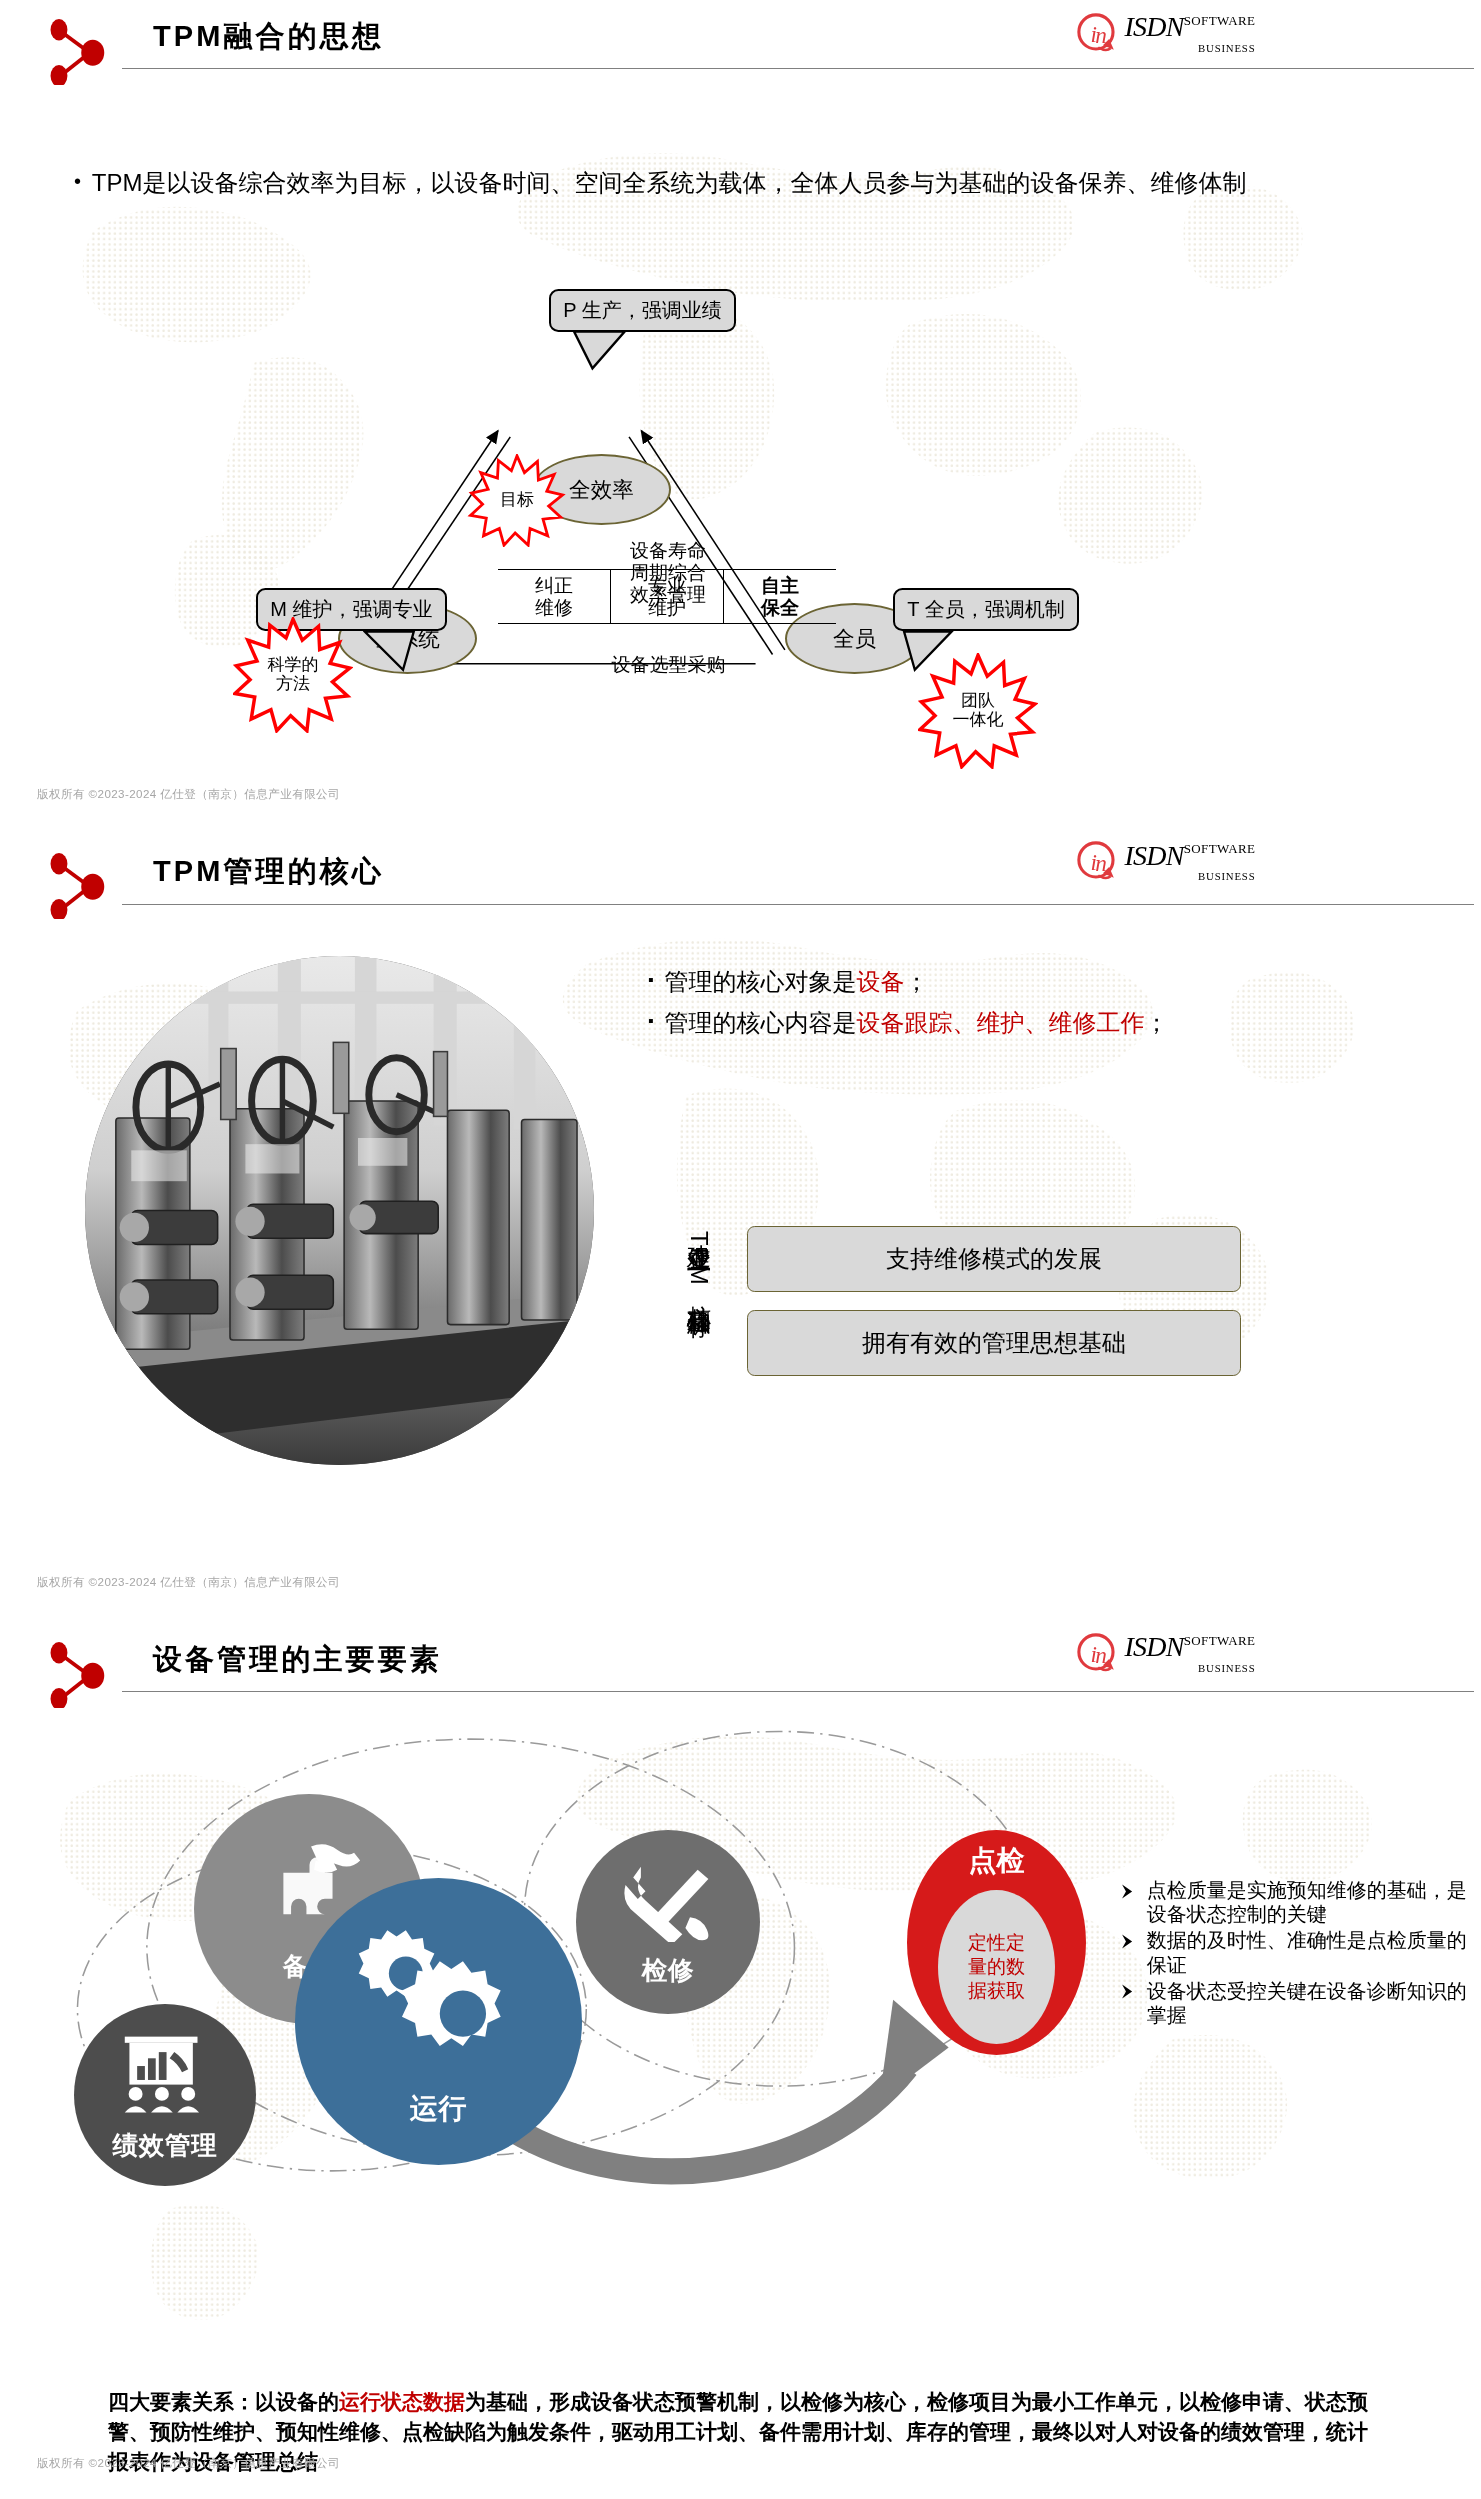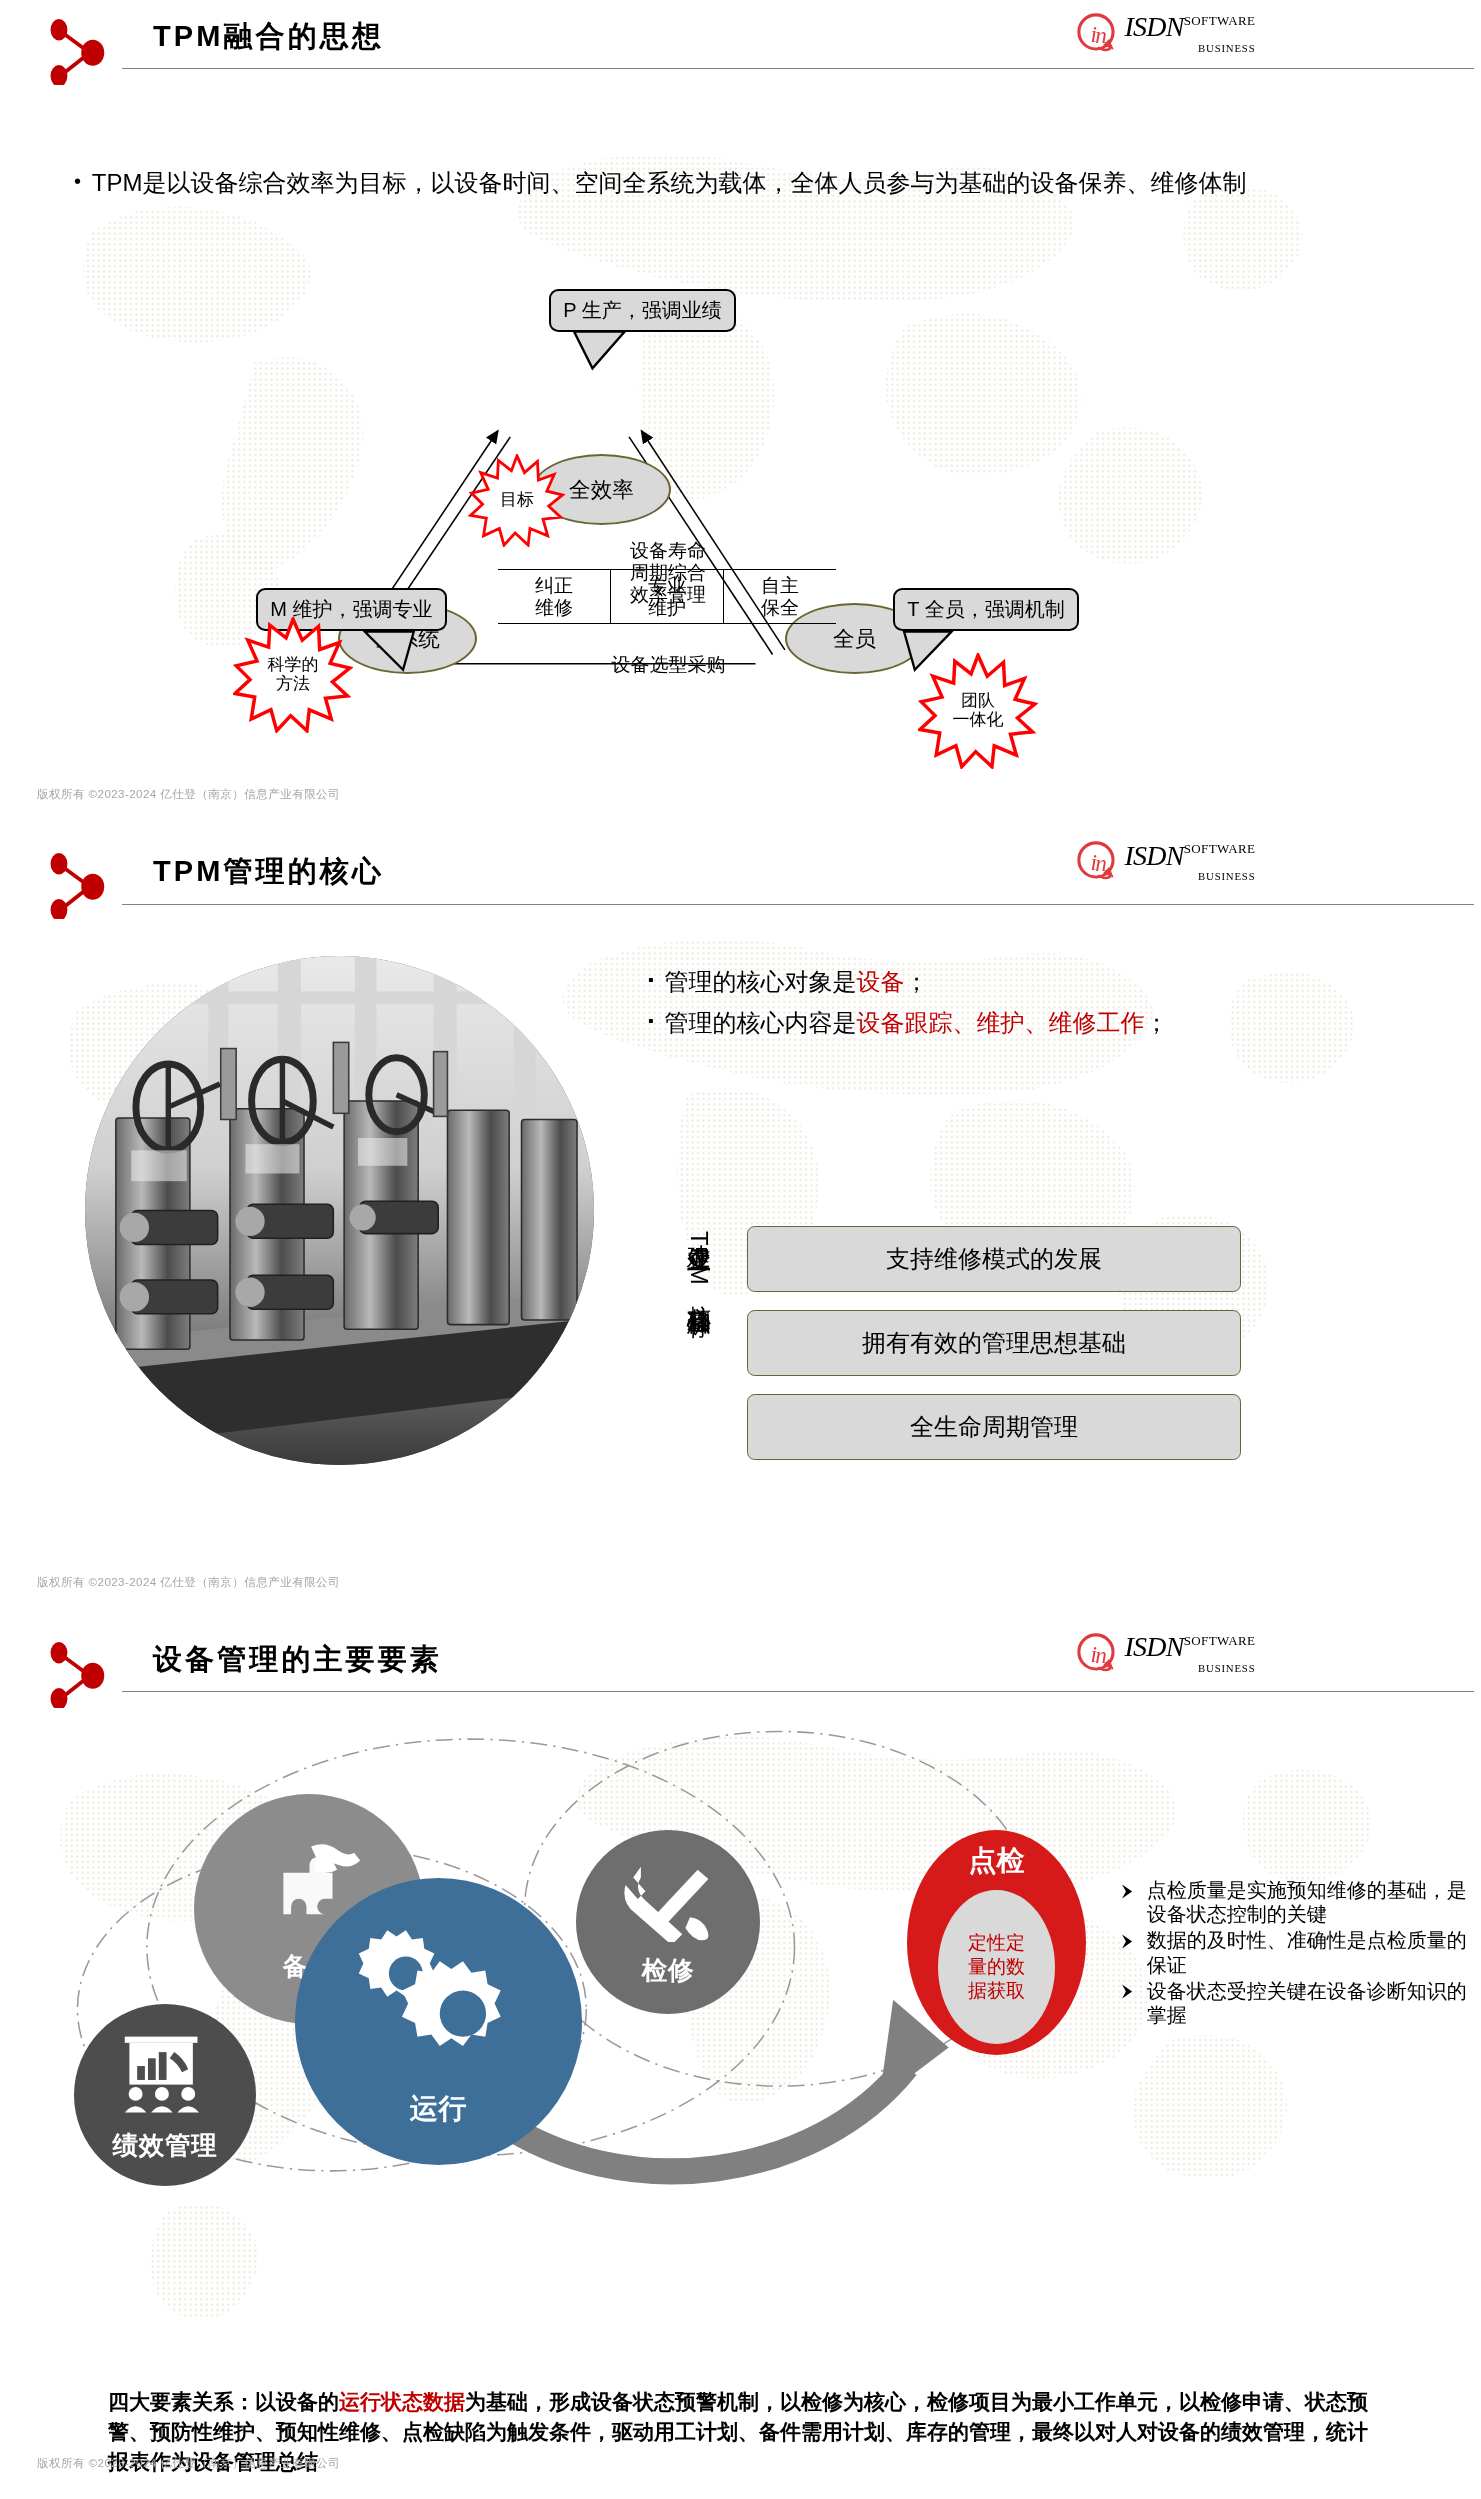--- a/index.html
+++ b/index.html
@@ -134,21 +134,21 @@
   }
   .tri-cells .cell {
     flex:1;
     text-align:center;
     font-size:19px;
     line-height:1.16;
     padding:4.6px 10.8px;
     border-right:1.5px solid #000;
     white-space:nowrap;
   }
-  .tri-cells .cell:last-child { border-right:none; }
+  .tri-cells .cell:last-child { border-right:none;font-weight:bold; }
 
   
   .photo-circle {
     position:absolute;
     left:85px; top:910px - 833px;
     width:509px; height:509px;
     border-radius:50%;
     overflow:hidden;
     background:#555;
   }
@@ -514,21 +514,20 @@
         <span>管理的核心内容是</span><span class="red">设备跟踪、维护、维修工作</span><span>；</span>
       </span>
     </div>
   </div>
 
   <div class="vert-label" style="left:687px; top:392px; height:346px;">建立企业TPM核心基础和目标</div>
 
   <div class="s2-boxes">
     <div class="s2-box">支持维修模式的发展</div>
     <div class="s2-box">拥有有效的管理思想基础</div>
-    <div class="s2-box">全生命周期管理</div>
   </div>
 
   <div class="footer" style="top:742px;">版权所有 ©2023-2024  亿仕登（南京）信息产业有限公司</div>
 </section>
 
 <section class="slide slide-3">
 
   <div class="worldmap">
     <svg viewBox="0 0 1920 1136" preserveAspectRatio="none">
       <defs>

